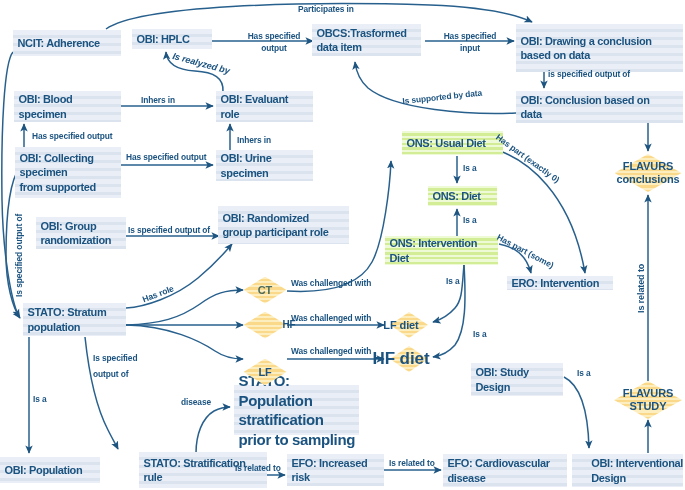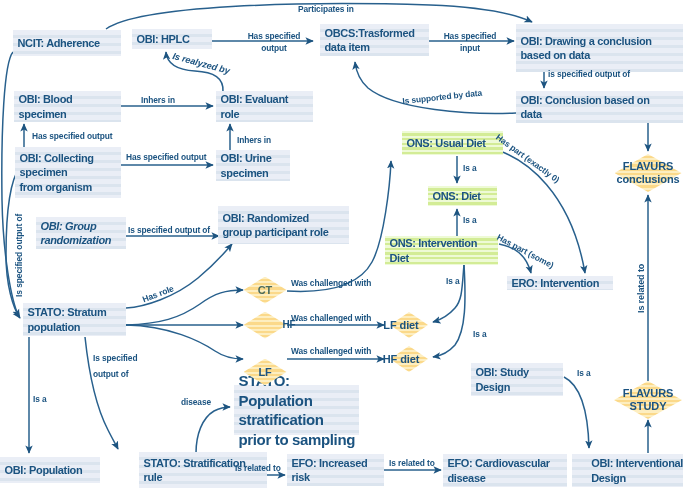--- a/index.html
+++ b/index.html
@@ -73,21 +73,21 @@
       <path d="M230,475 L285,475" fill="none" stroke="#28608d" stroke-width="1.5" marker-end="url(#ah)"></path>
       <path d="M382,470 L441,470" fill="none" stroke="#28608d" stroke-width="1.5" marker-end="url(#ah)"></path>
     </svg>
   <div id="nodelayer">
       <div class="node nb" style="left: 13px; top: 30px; width: 108px; height: 26px;">
         <span class="lbl" style="font-size: 11px; white-space: nowrap;">NCIT: Adherence</span>
       </div>
       <div class="node nb" style="left: 132px; top: 29px; width: 80px; height: 20px;">
         <span class="lbl" style="font-size: 11px; white-space: nowrap;">OBI: HPLC</span>
       </div>
-      <div class="node nb" style="left: 320px; top: 24px; width: 109px; height: 32px;">
+      <div class="node nb" style="left: 312px; top: 24px; width: 109px; height: 32px;">
         <span class="lbl" style="font-size: 11px; white-space: pre-line;">OBCS:Trasformed
 data item</span>
       </div>
       <div class="node nb" style="left: 516px; top: 24px; width: 167px; height: 48px;">
         <span class="lbl" style="font-size: 11px; white-space: pre-line;">OBI: Drawing a conclusion
 based on data</span>
       </div>
       <div class="node nb" style="left: 516px; top: 91px; width: 167px; height: 32px;">
         <span class="lbl" style="font-size: 11px; white-space: pre-line;">OBI: Conclusion based on
 data</span>
@@ -96,27 +96,27 @@
         <span class="lbl" style="font-size: 11px; white-space: pre-line;">OBI: Blood
 specimen</span>
       </div>
       <div class="node nb" style="left: 216px; top: 91px; width: 97px; height: 31px;">
         <span class="lbl" style="font-size: 11px; white-space: pre-line;">OBI: Evaluant
 role</span>
       </div>
       <div class="node nb" style="left: 15px; top: 147px; width: 106px; height: 51px;">
         <span class="lbl" style="font-size: 11px; white-space: pre-line;">OBI: Collecting
 specimen
-from organism</span>
-      </div>
-      <div class="node nb" style="left: 216px; top: 150px; width: 74px; height: 31px;">
+from supported</span>
+      </div>
+      <div class="node nb" style="left: 216px; top: 150px; width: 97px; height: 31px;">
         <span class="lbl" style="font-size: 11px; white-space: pre-line;">OBI: Urine
 specimen</span>
       </div>
-      <div class="node nb" style="left: 36px; top: 217px; width: 90px; height: 32px; font-style: italic;">
+      <div class="node nb" style="left: 36px; top: 217px; width: 90px; height: 32px;">
         <span class="lbl" style="font-size: 11px; white-space: pre-line;">OBI: Group
 randomization</span>
       </div>
       <div class="node nb" style="left: 218px; top: 206px; width: 131px; height: 38px;">
         <span class="lbl" style="font-size: 11px; white-space: pre-line;">OBI: Randomized
 group participant role</span>
       </div>
       <div class="node nb" style="left: 23px; top: 303px; width: 103px; height: 33px;">
         <span class="lbl" style="font-size: 11px; white-space: pre-line;">STATO: Stratum
 population</span>
@@ -173,21 +173,21 @@
       <div class="diam" style="left: 243.5px; top: 345.5px; width: 43px; height: 27px; margin-top: 13px;">
         <div class="dshape" style="background: repeating-linear-gradient(rgb(253, 238, 192) 0px, rgb(253, 238, 192) 2.1px, rgb(251, 217, 138) 2.1px, rgb(251, 217, 138) 4.2px); clip-path: polygon(50% 0px, 100% 50%, 50% 100%, 0px 50%);"></div>
         <div class="dlbl" style="font-size: 11px; white-space: nowrap;">LF</div>
       </div>
       <div class="diam" style="left: 390px; top: 312px; width: 38px; height: 26px;">
         <div class="dshape" style="background: repeating-linear-gradient(rgb(253, 238, 192) 0px, rgb(253, 238, 192) 2.1px, rgb(251, 217, 138) 2.1px, rgb(251, 217, 138) 4.2px); clip-path: polygon(50% 0px, 100% 50%, 50% 100%, 0px 50%);"></div>
         <div class="dlbl" style="font-size: 11px; white-space: nowrap; transform: translate(calc(-50% - 8px), -50%);">LF diet</div>
       </div>
       <div class="diam" style="left: 390px; top: 346px; width: 38px; height: 26px;">
         <div class="dshape" style="background: repeating-linear-gradient(rgb(253, 238, 192) 0px, rgb(253, 238, 192) 2.1px, rgb(251, 217, 138) 2.1px, rgb(251, 217, 138) 4.2px); clip-path: polygon(50% 0px, 100% 50%, 50% 100%, 0px 50%);"></div>
-        <div class="dlbl" style="font-size: 11px; white-space: nowrap; transform: translate(calc(-50% - 8px), -50%);">HF diet</div>
+        <div class="dlbl" style="font-size: 17px; white-space: nowrap; transform: translate(calc(-50% - 8px), -50%);">HF diet</div>
       </div>
       <div class="diam" style="left: 614.5px; top: 154px; width: 67px; height: 38px;">
         <div class="dshape" style="background: repeating-linear-gradient(rgb(253, 238, 192) 0px, rgb(253, 238, 192) 2.1px, rgb(251, 217, 138) 2.1px, rgb(251, 217, 138) 4.2px); clip-path: polygon(50% 0px, 100% 50%, 50% 100%, 0px 50%);"></div>
         <div class="dlbl" style="font-size: 11px; white-space: pre-line;">FLAVURS
 conclusions</div>
       </div>
       <div class="diam" style="left: 614px; top: 381px; width: 68px; height: 38px;">
         <div class="dshape" style="background: repeating-linear-gradient(rgb(253, 238, 192) 0px, rgb(253, 238, 192) 2.1px, rgb(251, 217, 138) 2.1px, rgb(251, 217, 138) 4.2px); clip-path: polygon(50% 0px, 100% 50%, 50% 100%, 0px 50%);"></div>
         <div class="dlbl" style="font-size: 11px; white-space: pre-line;">FLAVURS
 STUDY</div>

